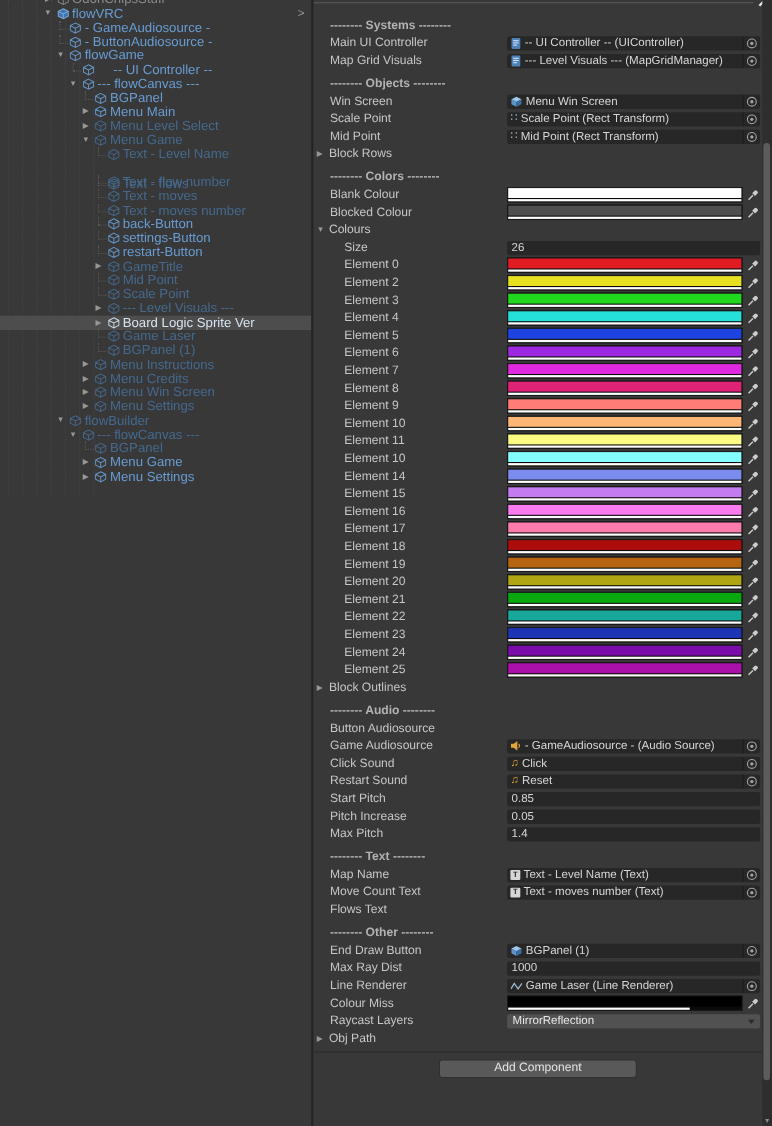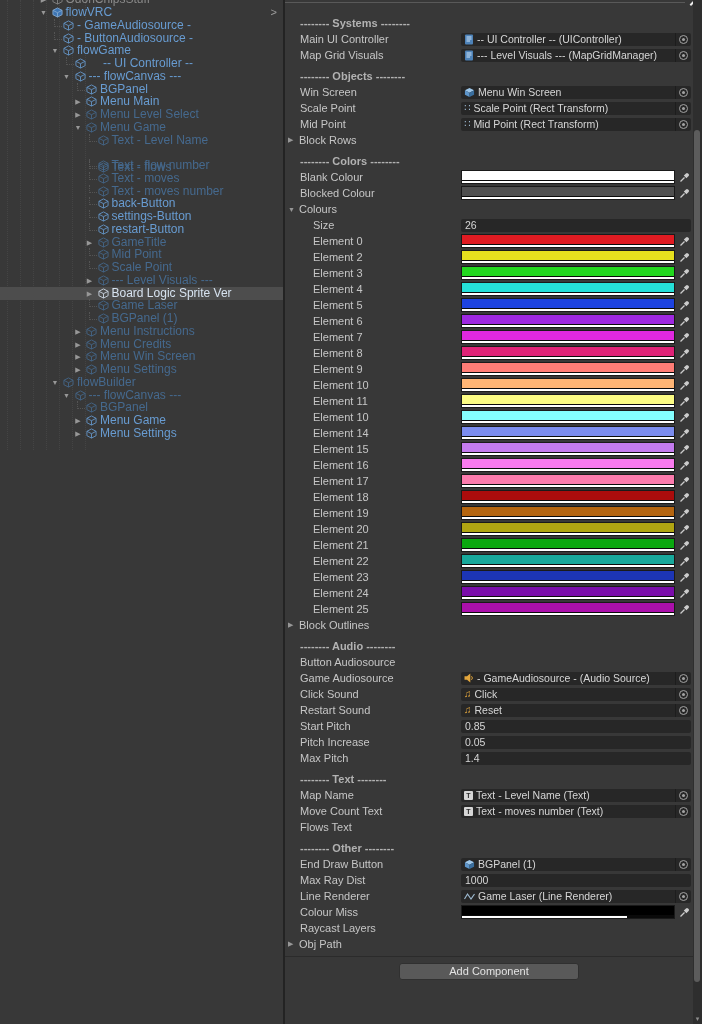--- a/index.html
+++ b/index.html
@@ -983,20 +983,23 @@
             <span class="edrop">
               <svg width="11" height="11" viewBox="0 0 11 11">
                 <path d="M1.5 9.5 L5.5 5.5" stroke="#cccccc" stroke-width="1.3"></path>
                 <path d="M4.8 3.6 L7.4 6.2 L9.6 4 Q10.6 3 9.6 2 L9 1.4 Q8 0.4 7 1.4 Z" fill="#cccccc"></path>
               </svg>
             </span>
           </span>
         </div>
         <div class="irow">
           <span class="ilabel">Raycast Layers</span>
+          <span class="ival">
+            <span class="ddown">MirrorReflection</span>
+          </span>
         </div>
         <div class="irow">
           <span class="farrow">▶</span>
           <span class="flabel">Obj Path</span>
         </div>
         <div id="acWrap">
           <div id="acBtn">Add Component</div>
         </div>
       </div>
     <div id="sbar">

